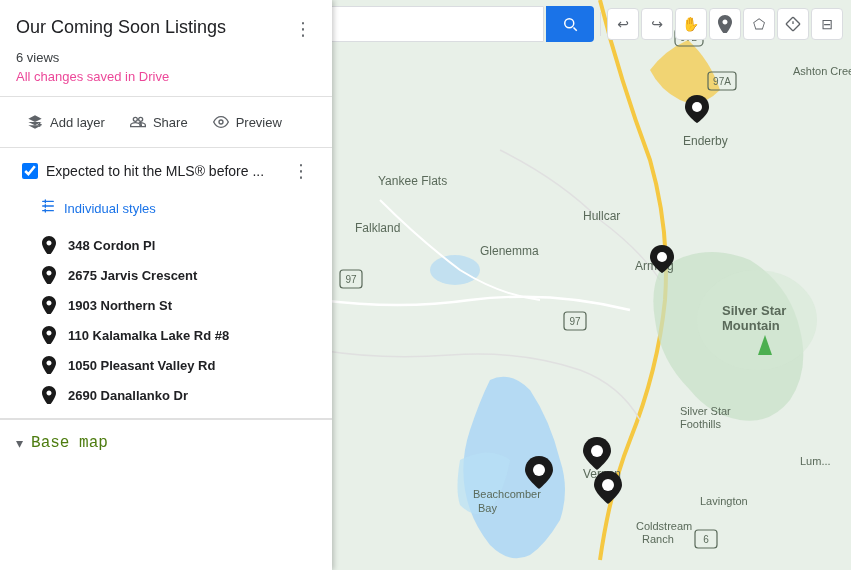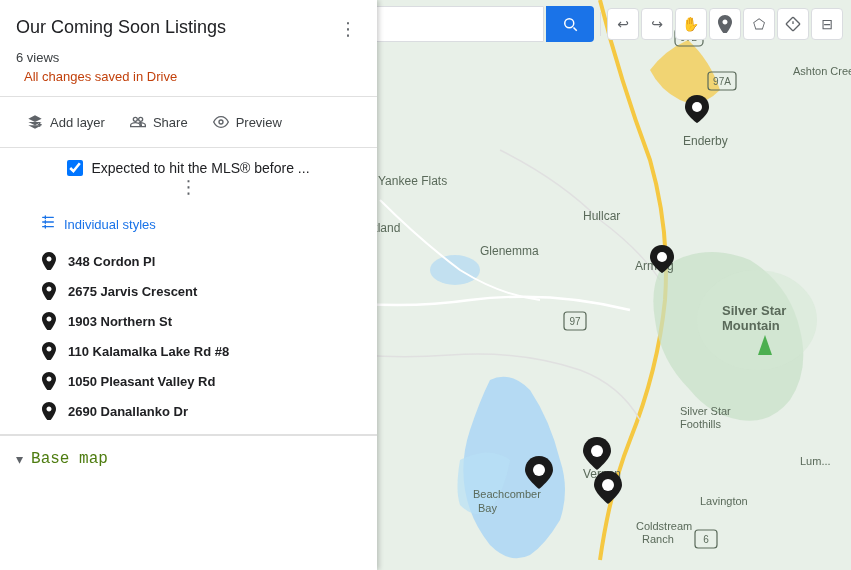--- a/index.html
+++ b/index.html
@@ -15,21 +15,21 @@
 
     
     #map-svg {
       width: 100%; height: 100%;
     }
 
     
     #sidebar {
       position: absolute;
       top: 0; left: 0;
-      width: 377px;
+      width: 332px;
       height: 570px;
       background: #fff;
       box-shadow: 2px 0 5px rgba(0,0,0,0.2);
       display: flex;
       flex-direction: column;
       overflow-y: auto;
     }
 
     #sidebar-header {
       padding: 16px 16px 8px 16px;
@@ -67,23 +67,22 @@
     }
 
     #view-count {
       font-size: 13px;
       color: #3c4043;
       margin-bottom: 4px;
     }
 
     #save-status {
       font-size: 13px;
-      color: #c2410c;
+      color: #ec4899;
       margin-bottom: 4px;
-      margin-left: 8px;
     }
 
     #sidebar-actions {
       display: flex;
       padding: 8px 16px;
       gap: 4px;
       border-bottom: 1px solid #e0e0e0;
     }
 
     .action-btn {
@@ -112,23 +111,22 @@
       overflow-y: auto;
     }
 
     #layer-item {
       border-bottom: 1px solid #e0e0e0;
     }
 
     #layer-header {
       display: flex;
       align-items: center;
-      padding: 12px 8px;
+      padding: 12px 22px;
       justify-content: space-between;
-      flex-direction: column;
     }
 
     #layer-header-left {
       display: flex;
       align-items: center;
       gap: 8px;
     }
 
     #layer-checkbox {
       width: 16px; height: 16px;

